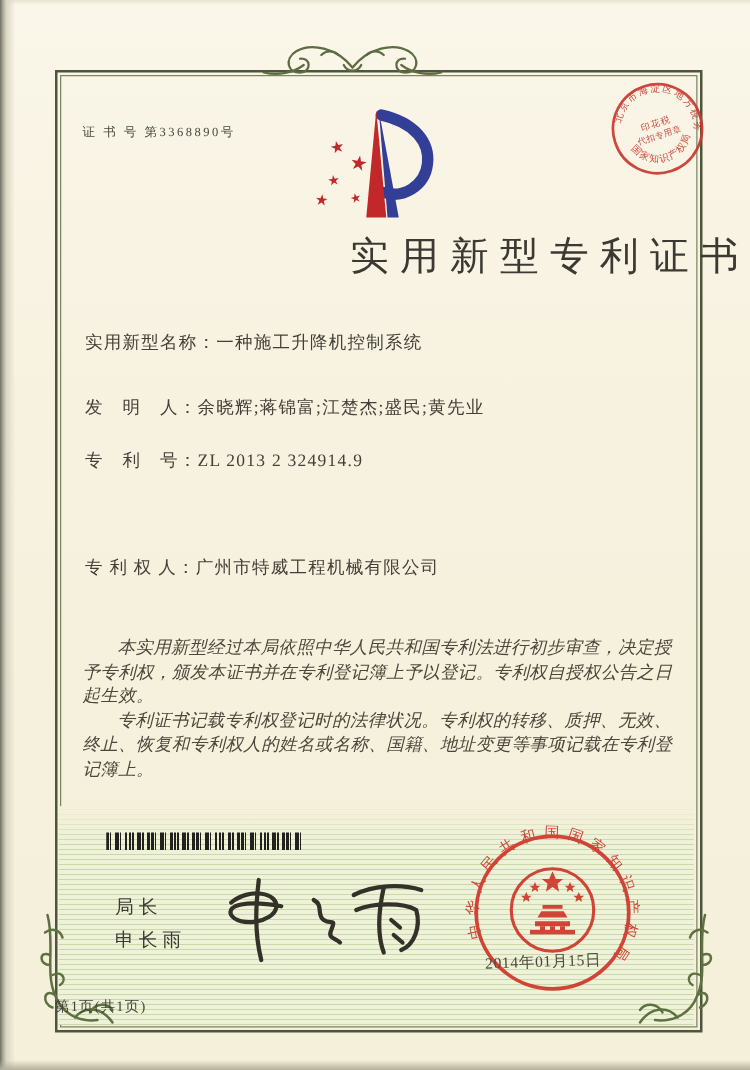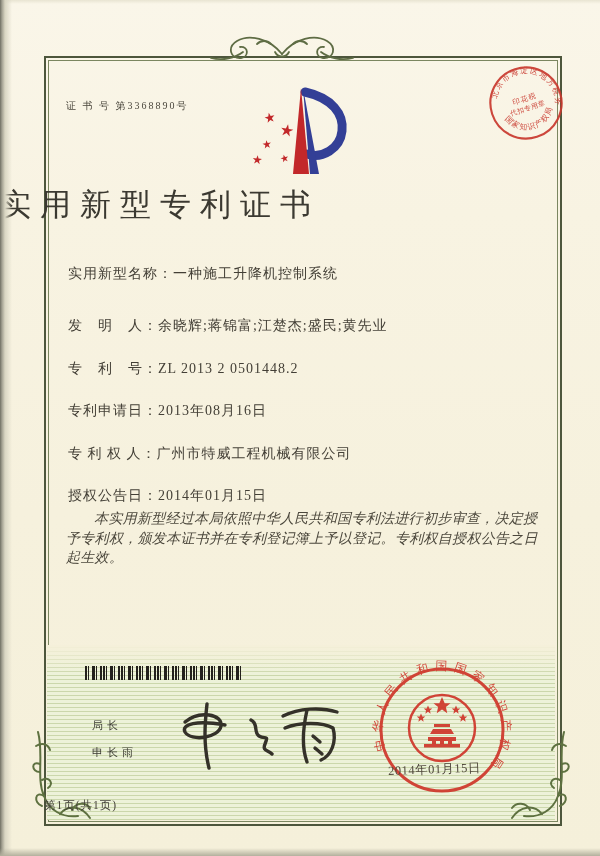--- a/index.html
+++ b/index.html
@@ -20,41 +20,41 @@
     border:2px solid #4d563c;}
   .frame-inner{position:absolute;inset:2px;border:1px solid #7b8660;}
   
   .band{position:absolute;left:47px;top:645px;width:508px;height:175px;
     background-color:#edf2d9;
     background-image:repeating-linear-gradient(0deg,rgba(124,153,66,.30) 0 1px,rgba(0,0,0,0) 1px 4px);}
   .band-fade{position:absolute;left:0;top:0;width:100%;height:30px;
     background:linear-gradient(180deg,#f5f0da 0,rgba(245,240,218,0) 100%);}
   
   .cert-no{position:absolute;left:66px;top:99px;font-size:10px;letter-spacing:2px;color:#4a463c;}
-  .title{position:absolute;left:0;top:184px;width:100%;text-align:left;
+  .title{position:absolute;left:0;top:184px;width:100%;text-align:right;
     font-size:31px;letter-spacing:9px;color:#3b3931;font-weight:500;}
   
   .field-row{position:absolute;left:68px;font-size:14px;color:#433f36;white-space:nowrap;}
   .field-row .lab{letter-spacing:1px;}
   .field-row .val{letter-spacing:1px;}
   .fr1{top:265px}.fr2{top:317px}.fr3{top:360px}.fr4{top:402px}.fr5{top:445px}.fr6{top:487px}
   
   .body-text{position:absolute;left:66px;top:509px;width:478px;
     font-size:14px;line-height:19.5px;color:#4b473c;font-style:italic;letter-spacing:.3px;}
   .body-text p{margin:0;text-indent:2em;}
   
   .barcode{position:absolute;left:85px;top:666px;width:158px;height:14px;
     background:repeating-linear-gradient(90deg,
       #23211c 0 2px,rgba(0,0,0,0) 2px 3px,
       #23211c 3px 4px,rgba(0,0,0,0) 4px 7px,
       #23211c 7px 10px,rgba(0,0,0,0) 10px 11px,
       #23211c 11px 12px,rgba(0,0,0,0) 12px 15px,
       #23211c 15px 17px,rgba(0,0,0,0) 17px 18px);}
   
-  .director{position:absolute;left:92px;top:712px;font-size:11px;line-height:27px;
+  .director{position:absolute;left:92px;top:712px;font-size:15px;line-height:27px;
     color:#3b3a32;letter-spacing:4px;font-family:"Liberation Sans","DejaVu Sans",sans-serif;}
   .sig-svg{position:absolute;left:155px;top:698px;}
   
   .tax-stamp-svg{position:absolute;left:487px;top:64px;opacity:.92;}
   .big-seal-svg{position:absolute;left:372px;top:660px;opacity:.93;}
   .seal-date{position:absolute;left:388px;top:761px;width:110px;font-size:12.5px;
     color:#4e463b;letter-spacing:.5px;transform:rotate(-2deg);white-space:nowrap;}
   
   .footer-page{position:absolute;left:44px;top:798px;width:514px;
     font-size:11.5px;letter-spacing:1px;color:#45423a;}
@@ -123,34 +123,29 @@
 
   <div class="title">实用新型专利证书</div>
 
   <div class="field-row fr1">
     <span class="lab">实用新型名称：</span><span class="val">一种施工升降机控制系统</span>
   </div>
   <div class="field-row fr2">
     <span class="lab">发　明　人：</span><span class="val">余晓辉;蒋锦富;江楚杰;盛民;黄先业</span>
   </div>
   <div class="field-row fr3">
-    <span class="lab">专　利　号：</span><span class="val">ZL 2013 2 0501448.2</span>
-  </div>
-  <div class="field-row fr4">
-    <span class="lab">专利申请日：</span><span class="val">2013年08月16日</span>
+    <span class="lab">专　利　号：</span><span class="val">ZL 2013 2 324914.9</span>
   </div>
   <div class="field-row fr5">
     <span class="lab">专 利 权 人：</span><span class="val">广州市特威工程机械有限公司</span>
   </div>
-  <div class="field-row fr6">
-    <span class="lab">授权公告日：</span><span class="val">2014年01月15日</span>
-  </div>
 
   <div class="body-text">
     <p>本实用新型经过本局依照中华人民共和国专利法进行初步审查，决定授予专利权，颁发本证书并在专利登记簿上予以登记。专利权自授权公告之日起生效。</p>
+    <p>专利证书记载专利权登记时的法律状况。专利权的转移、质押、无效、终止、恢复和专利权人的姓名或名称、国籍、地址变更等事项记载在专利登记簿上。</p>
   </div>
 
   <div class="barcode"></div>
 
   <svg class="ornament" style="left:28px;top:726px;" width="72" height="100" viewBox="0 0 72 100">
     <g stroke="#5e7140" stroke-width="2" fill="none" stroke-linecap="round">
       <path d="M10,6 C16,28 8,52 16,70 C21,84 34,92 50,90"></path>
       <path d="M16,70 C7,64 5,77 14,80"></path>
       <path d="M12,38 C3,34 3,46 12,46"></path>
       <path d="M14,54 C22,50 26,58 20,62"></path>

